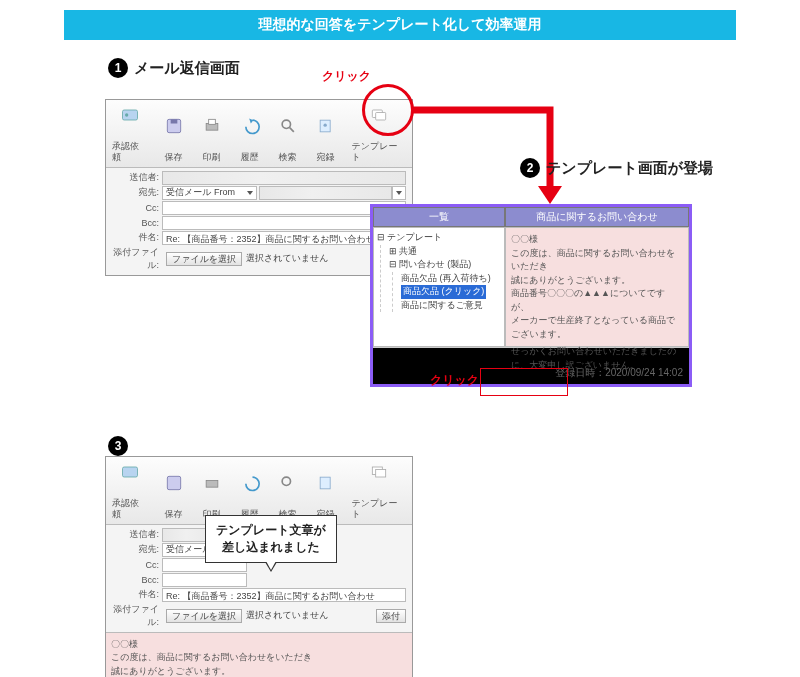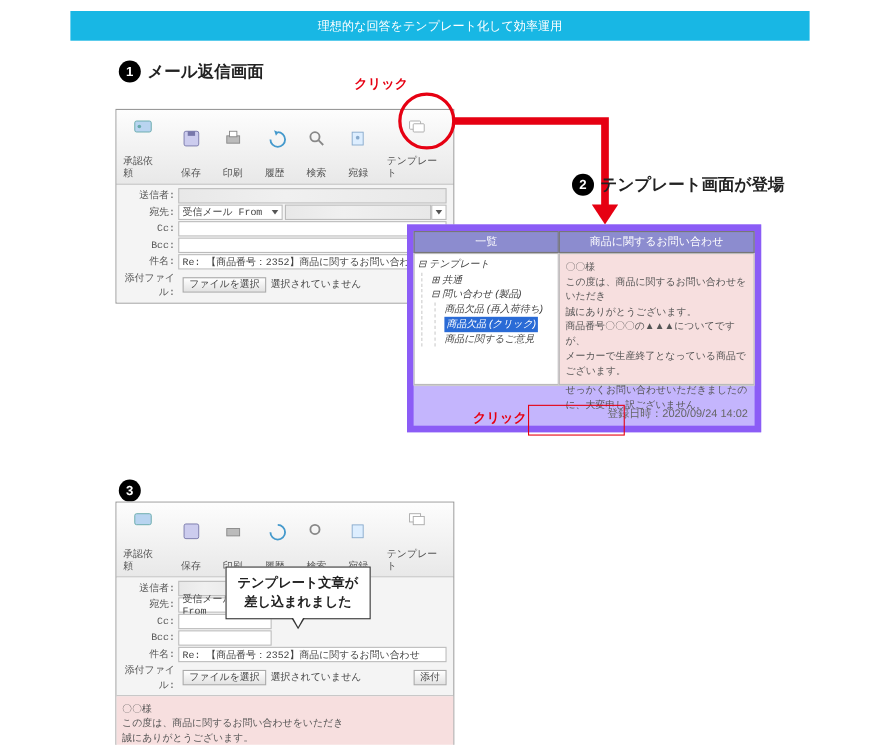--- a/index.html
+++ b/index.html
@@ -1,27 +1,27 @@
 <!DOCTYPE html>
 <html><head>
 <meta charset="utf-8">
 <style>
   * { box-sizing: border-box; margin: 0; padding: 0; }
   body { width: 800px; height: 677px; background: #fff; font-family: "Hiragino Kaku Gothic ProN","Meiryo",sans-serif; color:#222; position:relative; }
-  .banner { margin: 10px 64px 18px; background:#18b7e4; color:#fff; text-align:center; padding:6px; font-size:11px; font-weight:normal; }
+  .banner { margin: 10px 64px 18px; background:#18b7e4; color:#fff; text-align:center; padding:6px; font-size:14px; font-weight:bold; }
   .step-head { display:flex; align-items:center; gap:6px; margin:4px 0 6px 108px; font-size:15px; font-weight:bold; }
   .num-bullet { width:20px; height:20px; border-radius:50%; background:#000; color:#fff; font-size:12px; display:flex; align-items:center; justify-content:center; font-weight:bold; }
 
   
   .composer { border:1px solid #999; background:#f4f4f4; font-size:10px; color:#444; }
   .toolbar { display:flex; align-items:flex-end; background:linear-gradient(#fdfdfd,#e8e8e8); border-bottom:1px solid #bbb; padding:4px 6px; gap:14px; }
   .tool-btn { display:flex; flex-direction:column; align-items:center; font-size:9px; color:#555; line-height:1.2;gap:15px; }
   .tool-ico { width:24px; height:22px; display:flex; align-items:center; justify-content:center; }
   .tool-ico svg { width:22px; height:20px; }
-  .form-rows { background:#f4f4f4; padding:2px 6px;font-family:Liberation Mono, monospace; }
+  .form-rows { background:#f4f4f4; padding:2px 6px; }
   .frow { display:flex; align-items:center; margin:1px 0; }
   .flabel { width:50px; font-size:9px; color:#555; text-align:right; padding-right:3px; }
   .finput { flex:1; height:14px; border:1px solid #bbb; background:#fff; }
   .finput.blurred { background:linear-gradient(90deg,#e8e8e8,#f0f0f0 40%,#e8e8e8); }
   .finput-text { font-size:9px; padding:0 3px; line-height:14px; white-space:nowrap; overflow:hidden; }
   .select { flex:1; height:14px; border:1px solid #bbb; background:#fff; display:flex; align-items:center; justify-content:space-between; font-size:9px; padding:0 3px; }
   .select .chev { width:0;height:0;border-left:3px solid transparent;border-right:3px solid transparent;border-top:4px solid #555; }
   .btn-mini { border:1px solid #aaa; background:linear-gradient(#fff,#e2e2e2); font-size:9px; padding:0 5px; height:14px; line-height:12px; margin-left:4px; }
   .body-area { background:#fff; border-top:1px solid #bbb; font-size:9px; color:#555; line-height:1.4; padding:4px; height:118px; }
   .body-area .quoted { color:#3a3a3a; }
@@ -29,25 +29,25 @@
   
   #composer1 { position:absolute; left:105px; top:99px; width:308px; }
   
   .circle-red { position:absolute; width:52px; height:52px; border:3px solid #e60012; border-radius:50%; pointer-events:none; }
   .click-label { position:absolute; color:#e60012; font-weight:bold; font-size:12px; }
 
   
   .arrow-box { position:absolute; pointer-events:none; }
 
   
-  #tmpl-panel { position:absolute; left:370px; top:204px; width:322px; border:6px solid #8b5cf6; background:#c4b5fd; }
+  #tmpl-panel { position:absolute; left:370px; top:204px; width:322px; border:3px solid #8b5cf6; background:#000000; }
   .tp-head-row { display:flex; }
   .tp-head { flex:1; background:#8c8ccf; color:#fff; font-size:10px; text-align:center; padding:2px; border:1px solid #777; }
   .tp-body { display:flex; height:120px; }
-  .tp-tree { width:132px; border:1px solid #bbb; background:#fff; font-size:9px; padding:3px; line-height:1.5; color:#444;font-style:italic; }
+  .tp-tree { width:132px; border:1px solid #bbb; background:#fff; font-size:9px; padding:3px; line-height:1.5; color:#444; }
   .tp-tree .branch { padding-left:8px; border-left:1px dashed #ccc; margin-left:3px; }
   .tp-tree .sel { background:#2a6bd6; color:#fff; display:inline-block; padding:0 2px; }
   .tp-preview { flex:1; border:1px solid #bbb; background:#f7dfdf; font-size:9px; color:#774; padding:5px; line-height:1.5; }
   .tp-preview .pink-block { color:#555; }
   .tp-foot { border-top:1px solid #ccc; height:16px; font-size:10px; text-align:right; padding:18px 6px; color:#666; }
   .tp-btnrow { display:flex; justify-content:center; gap:14px; padding:6px; background:#f4f4f4; }
   .winbtn { width:72px; height:20px; border:1px solid #888; background:linear-gradient(#fff,#e5e5e5); font-size:11px; display:flex; align-items:center; justify-content:center; letter-spacing:2px; }
   #copy-btn-frame { position:absolute; width:88px; height:28px; border:1px solid #e60012; pointer-events:none; }
   .click-label2 { color:#e60012; font-weight:bold; font-size:12px; }
 

